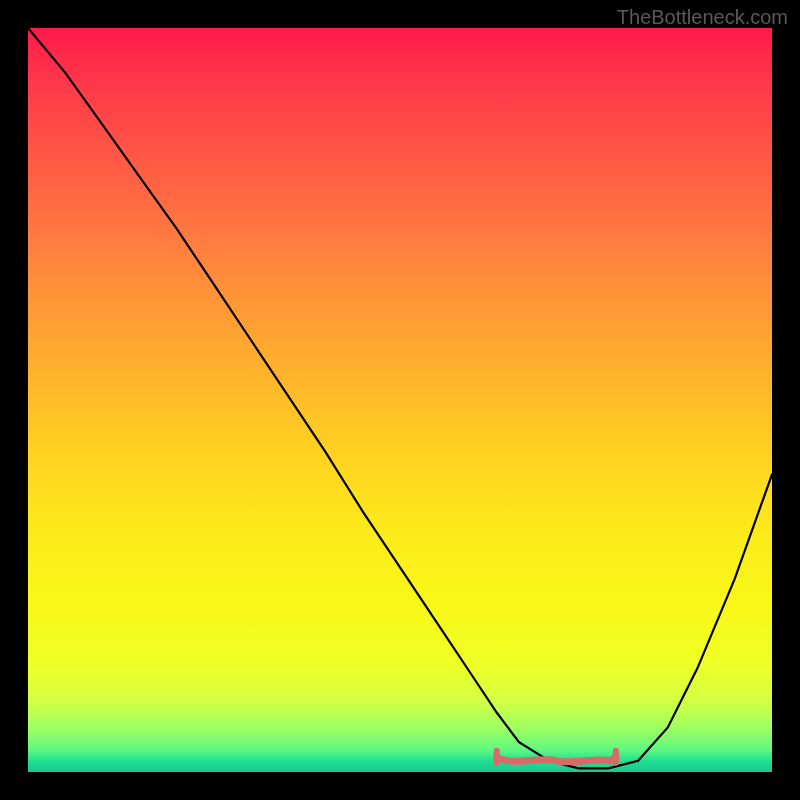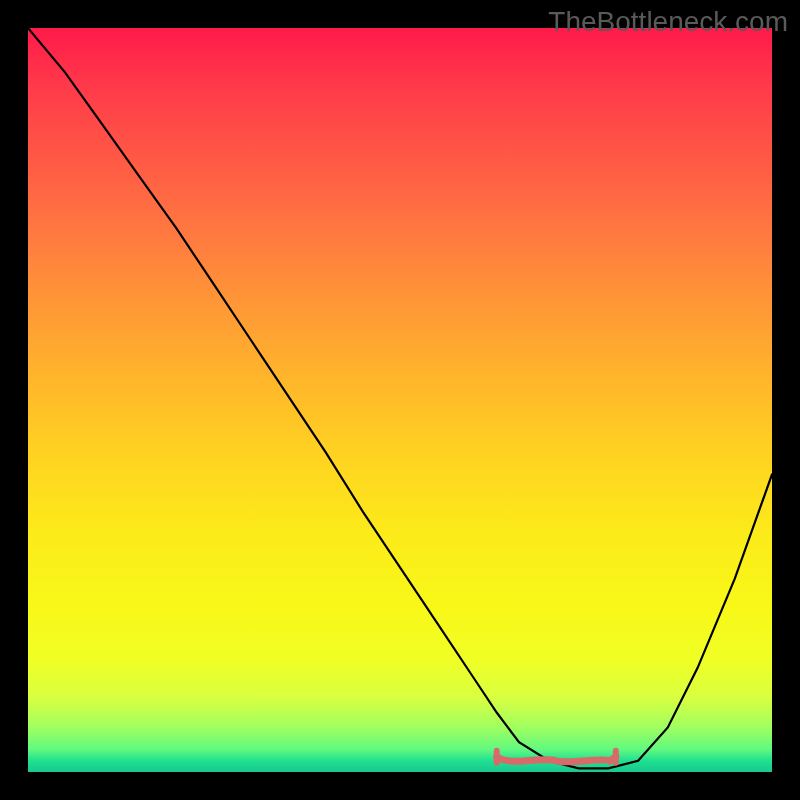--- a/index.html
+++ b/index.html
@@ -8,21 +8,21 @@
     height: 800px;
     background: #000;
     font-family: Arial, sans-serif;
     position: relative;
   }
   .watermark {
     position: absolute;
     top: 6px;
     right: 12px;
     color: #5a5a5a;
-    font-size: 28px;
+    font-size: 20px;
     font-weight: 500;
     z-index: 10;
   }
   .plot-area {
     position: absolute;
     left: 28px;
     top: 28px;
     width: 744px;
     height: 744px;
     background: linear-gradient(to bottom,

